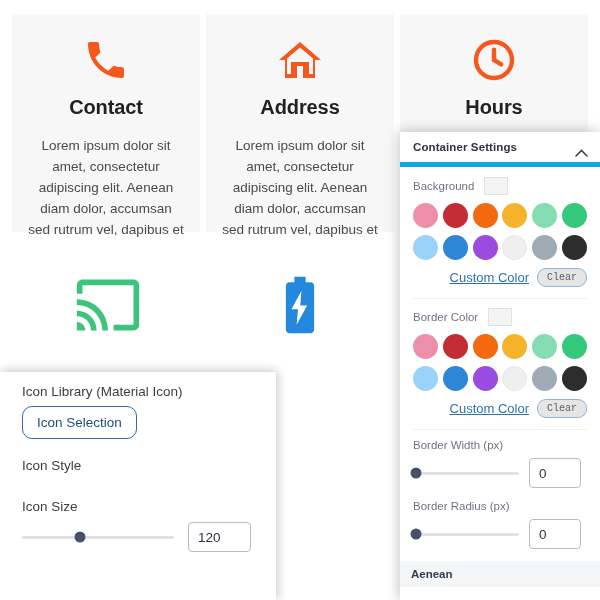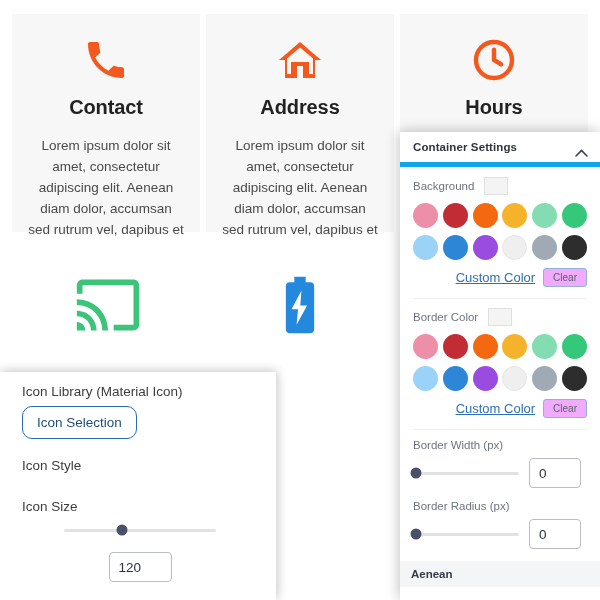--- a/index.html
+++ b/index.html
@@ -46,21 +46,21 @@
     font-size:13.5px;padding:8px 14px;border-radius:10px;cursor:pointer;
     font-family:inherit;
   }
   .lp-gap{height:19px;}
   .select-box{
     position:relative;width:233px;height:32px;border:1px solid #4a4a4a;border-radius:2px;
     background:#fff;box-sizing:border-box;display:flex;align-items:center;padding-left:10px;
     font-size:14px;color:#222;
   }
   .select-caret{position:absolute;right:10px;top:50%;transform:translateY(-50%);width:14px;height:9px;}
-  .size-row{display:flex;align-items:center;gap:14px;margin-top:8px;flex-direction:column;}
+  .size-row{display:flex;align-items:center;gap:14px;margin-top:8px;}
   .slider{position:relative;height:16px;display:flex;align-items:center;}
   .slider .track{height:3px;background:#e2e2e4;border-radius:2px;width:100%;}
   .slider .thumb{position:absolute;width:11px;height:11px;border-radius:50%;background:#4a5068;top:50%;transform:translate(-50%,-50%);}
   .num-input{
     border:1px solid #b9bcc4;border-radius:4px;background:#fff;height:30px;
     display:flex;align-items:center;padding-left:9px;font-size:13.5px;color:#2c3142;box-sizing:border-box;
   }
 
   
   #right-panel{
@@ -77,22 +77,22 @@
   .rp-body{padding:10px 13px 0 13px;}
   .field-label-row{display:flex;align-items:center;gap:10px;margin-bottom:8px;text-align:center;}
   .field-label{font-size:11.5px;color:#6e7480;}
   .color-preview{width:22px;height:16px;background:#f4f4f4;border:1px solid #e0e0e0;}
   .swatch-grid{display:grid;grid-template-columns:repeat(6,1fr);gap:7px 4px;margin-bottom:8px;}
   .swatch{width:25px;height:25px;border-radius:50%;justify-self:center;cursor:pointer;}
   .swatch.pale{border:1px solid #e6e6e6;box-sizing:border-box;}
   .link-row{display:flex;align-items:center;justify-content:flex-end;gap:8px;margin-bottom:11px;}
   .custom-link{font-size:13px;color:#2f6fb5;text-decoration:underline;cursor:pointer;}
   .clear-btn{
-    border:1px solid #8fb4da;border-radius:3px;background:#f0abfc;color:#5a6069;
-    font-size:10px;padding:3px 9px;cursor:pointer;font-family:Liberation Sans, sans-serif;
+    border:1px solid #8fb4da;border-radius:9px;background:#e5e5e5;color:#5a6069;
+    font-size:10px;padding:3px 9px;cursor:pointer;font-family:Liberation Mono, monospace;
   }
   .hr-soft{height:1px;background:#f0f0f0;margin:2px 0 9px 0;}
   .rp-field{margin-bottom:12px;}
   .rp-field .field-label{display:block;margin-bottom:7px;}
   .rp-slider-row{display:flex;align-items:center;gap:10px;}
   .section-bar{
     background:#f4f5f6;height:26px;display:flex;align-items:center;padding-left:11px;
     font-size:11.5px;font-weight:bold;color:#343a47;margin:4px -13px 11px -13px;
   }
   .unit-row{display:flex;align-items:center;justify-content:space-between;margin-bottom:7px;}

